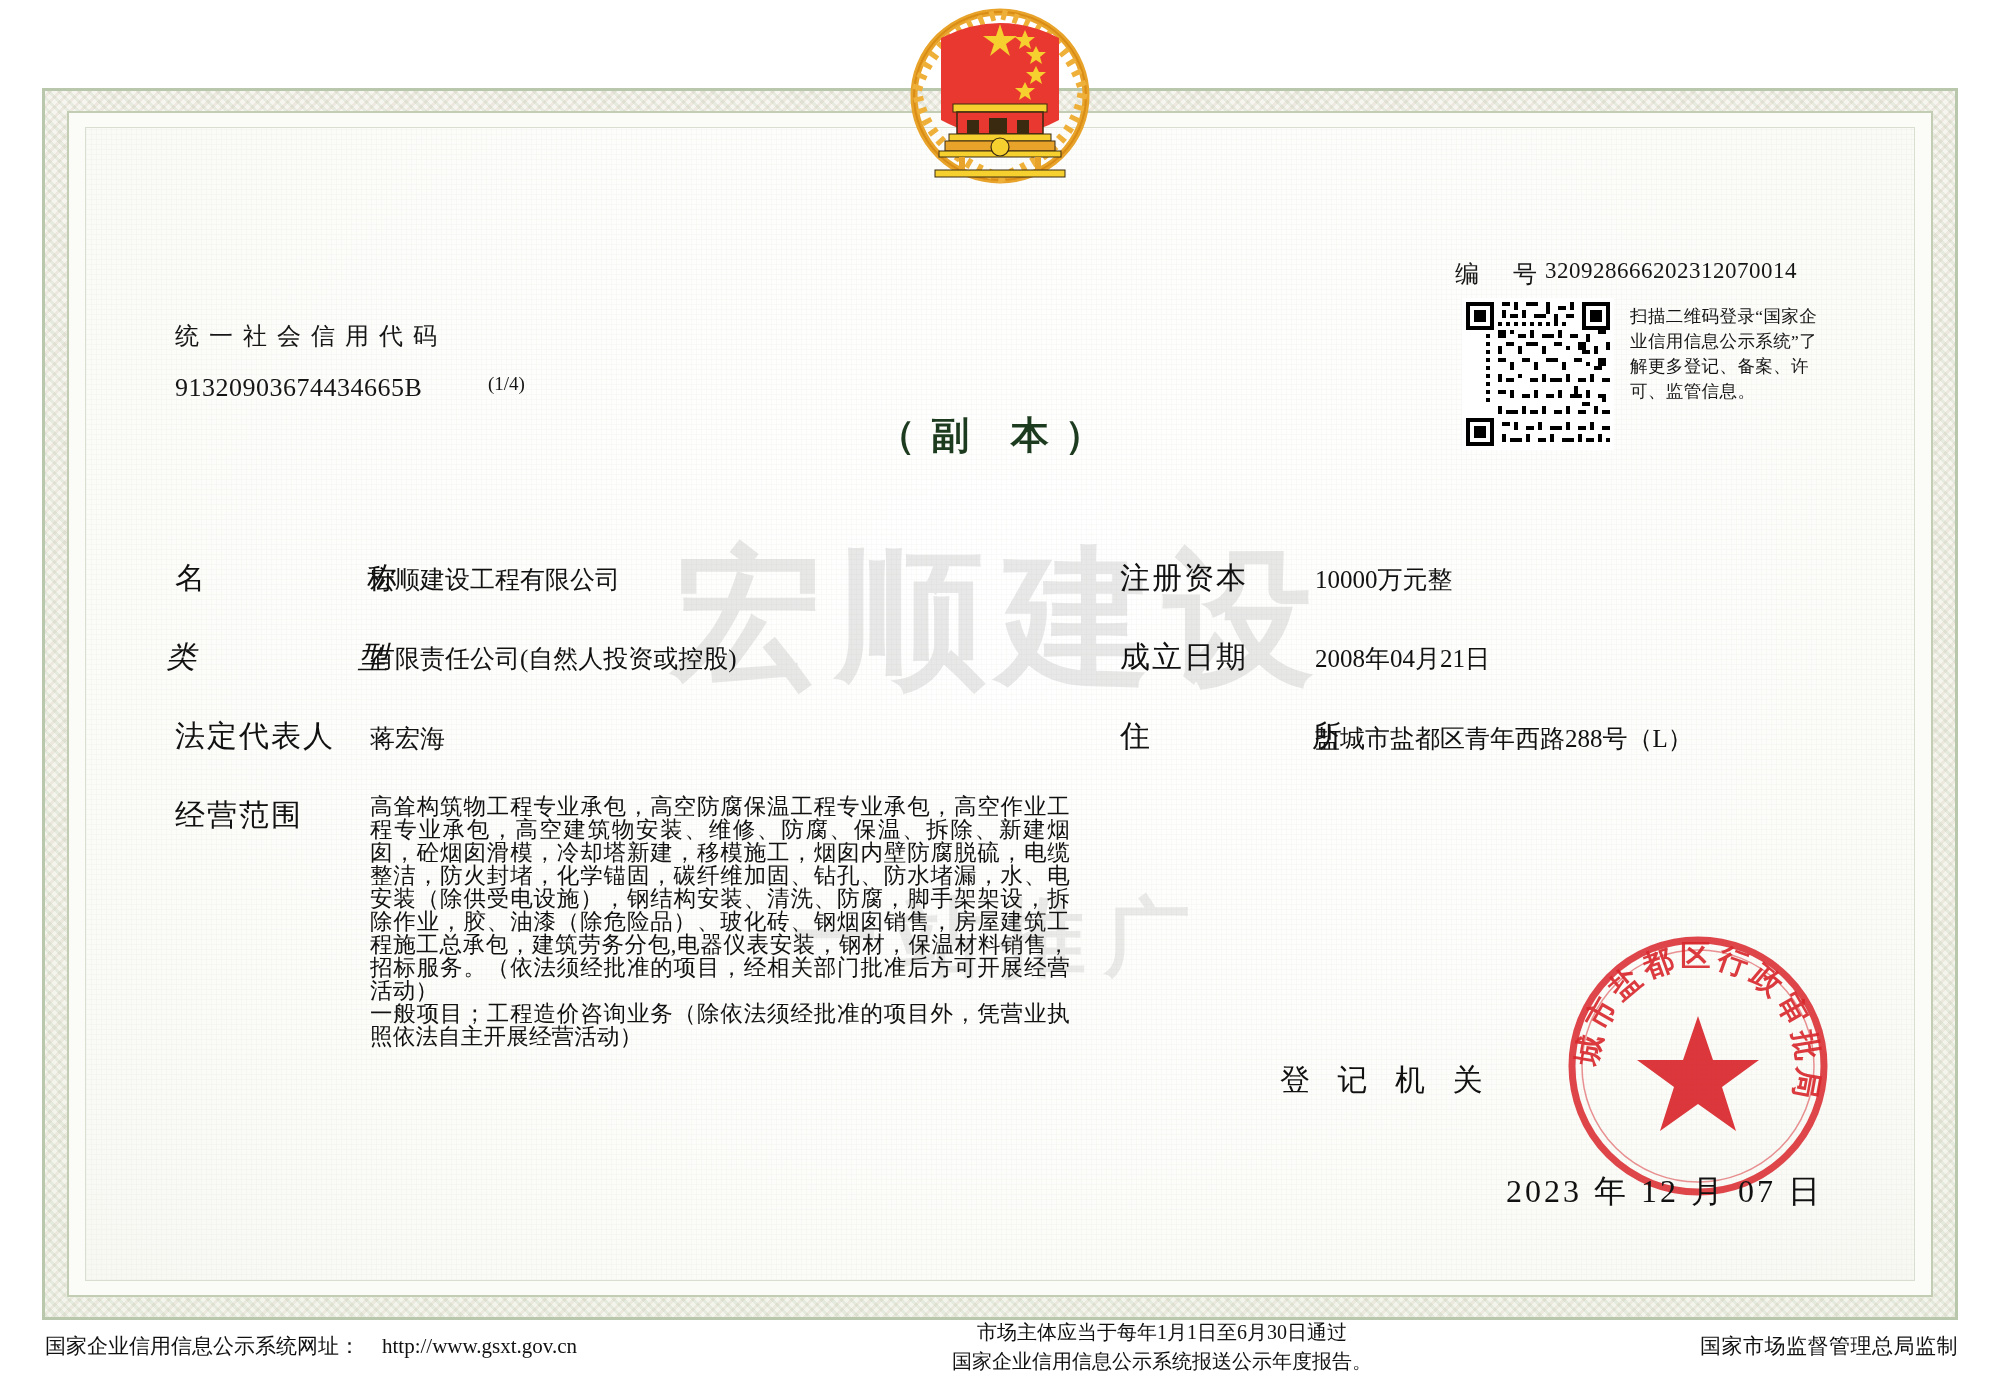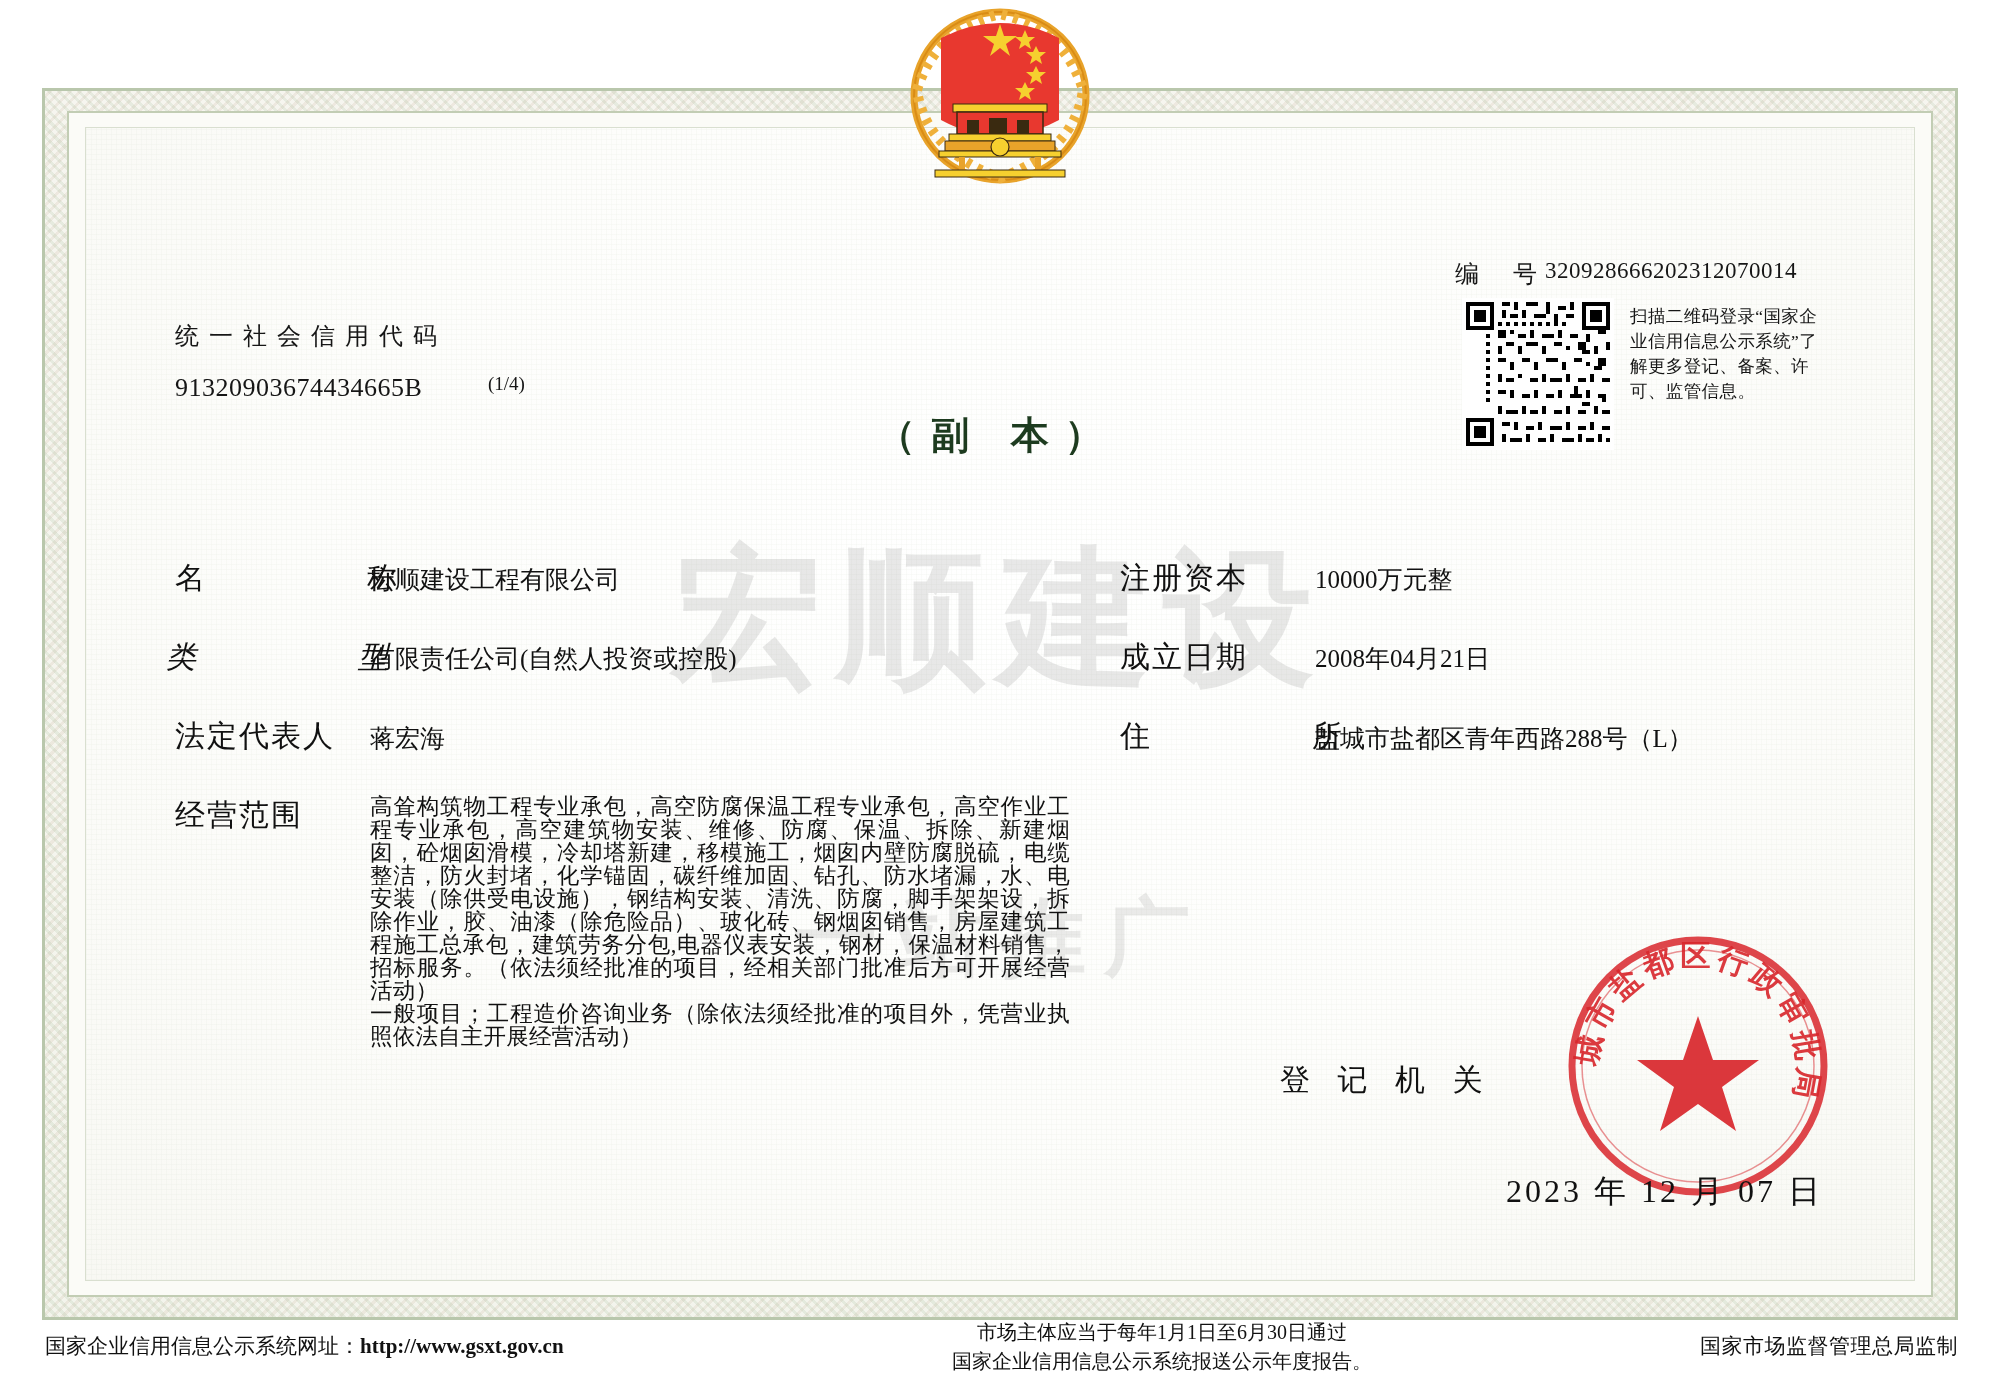--- a/index.html
+++ b/index.html
@@ -266,22 +266,21 @@
   
   .footer-left {
     position: absolute;
     left: 45px;
     top: 1332px;
     font-size: 21px;
     color: #111;
   }
   .footer-left .url {
     font-family: "Liberation Serif", serif;
-    margin-left: 0;
-    font-weight: bold;
+    margin-left: 22px;
   }
   .footer-center {
     position: absolute;
     left: 927px;
     top: 1318px;
     width: 470px;
     text-align: center;
     font-size: 20px;
     line-height: 29px;
     color: #111;

